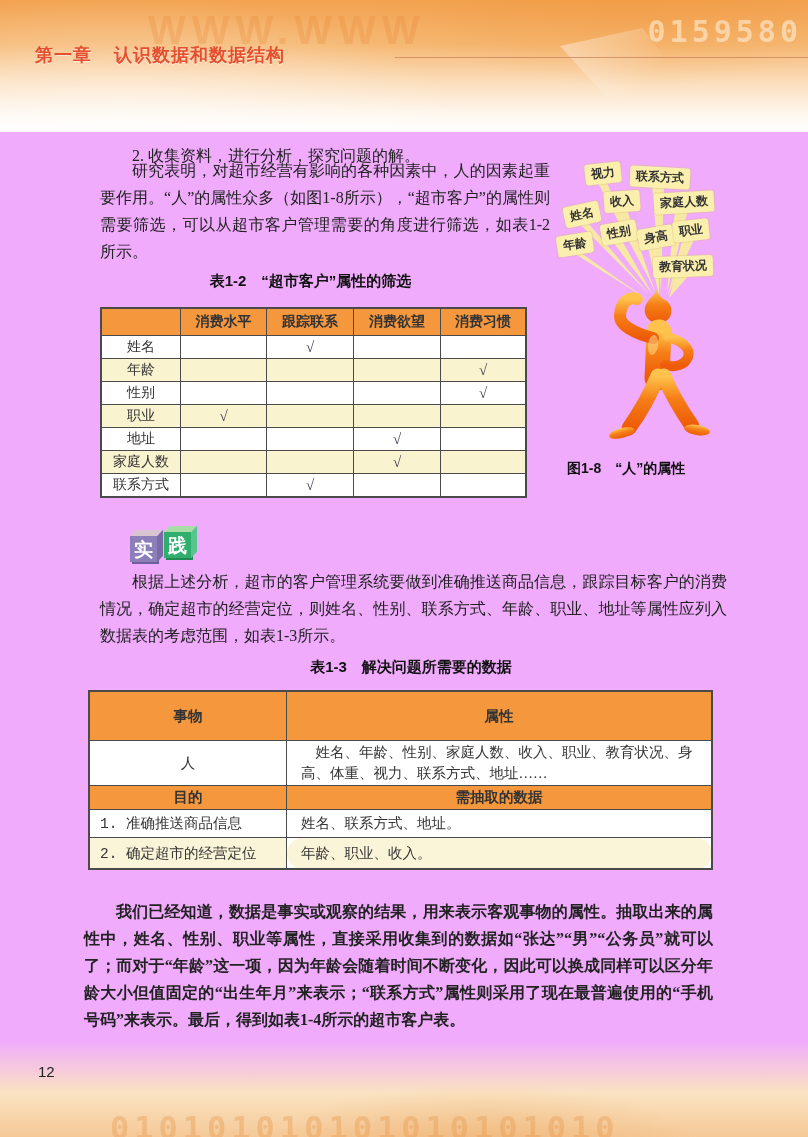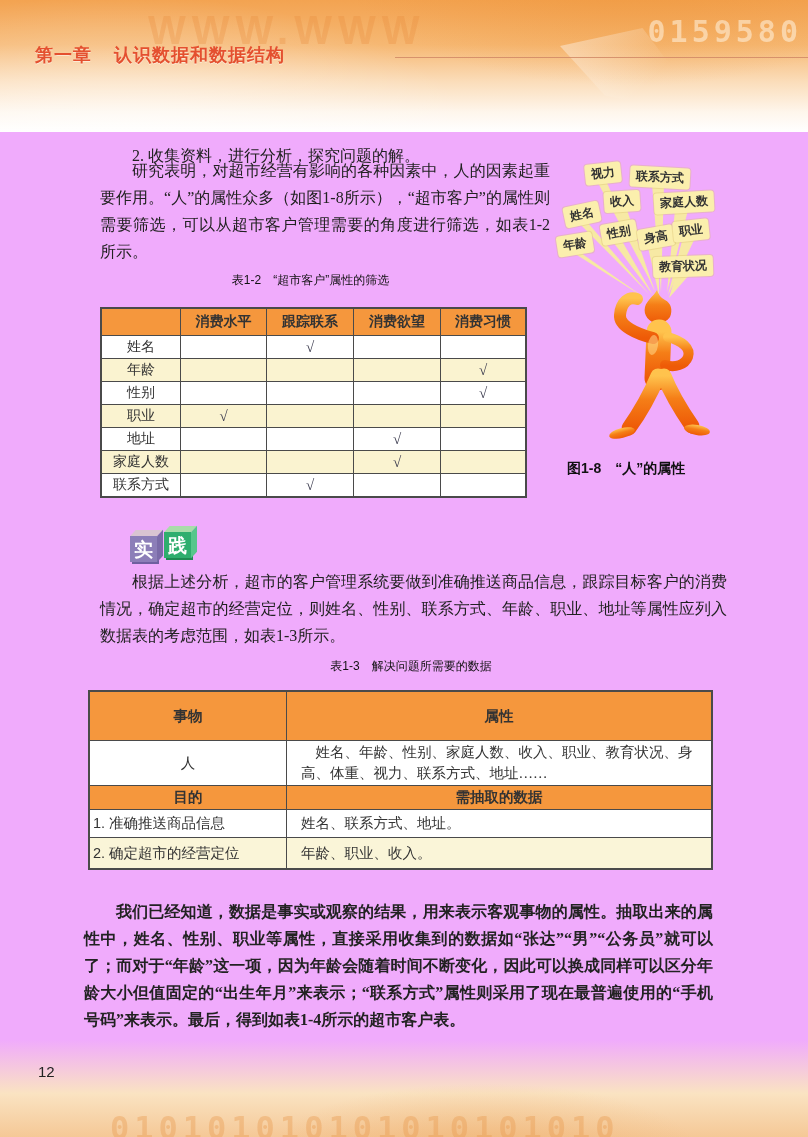--- a/index.html
+++ b/index.html
@@ -27,21 +27,21 @@
 
   
   .body-text{position:absolute;margin:0;font-family:"Liberation Serif",serif;font-size:16px;
     line-height:27px;color:#222;text-align:justify;text-indent:2em;}
   .p1{left:100px;top:142px;width:450px;}
   .p2{left:100px;top:157px;width:450px;}
   .p3{left:100px;top:568px;width:627px;}
   .p4{left:84px;top:898px;width:629px;font-weight:bold;}
 
   
-  .tbl-caption{position:absolute;font-size:12px;font-weight:normal;color:#111;text-align:center;
+  .tbl-caption{position:absolute;font-size:15px;font-weight:bold;color:#111;text-align:center;
     font-family:"Liberation Sans",sans-serif;}
   .t2-caption{left:100px;top:272px;width:421px;}
   .t3-caption{left:100px;top:658px;width:622px;}
 
   table{border-collapse:collapse;table-layout:fixed;position:absolute;background:#fff;}
   .t2{left:100px;top:307px;width:421px;border:2px solid #4a4a4a;}
   .t2 th,.t2 td{border:1px solid #4a4a4a;font-size:14px;color:#333;padding:0;}
   .t2 th{background:#F5973D;height:26px;font-weight:bold;text-align:center;}
   .t2 td{height:22px;text-align:center;font-family:"Liberation Serif",serif;}
   .t2 td.rowlabel{font-family:"Liberation Serif",serif;}
@@ -52,23 +52,23 @@
   .t3{left:88px;top:690px;width:622px;border:2px solid #4a4a4a;}
   .t3 td{border:1px solid #4a4a4a;font-size:14.5px;color:#333;padding:0 8px;vertical-align:middle;}
   .t3 .c0{width:196px}.t3 .c1{width:424px}
   .t3 tr.orange td{background:#F5973D;font-weight:bold;text-align:center;padding:0;}
   .t3 tr.h1 td{height:48px;}
   .t3 tr.h2 td{height:23px;}
   .t3 tr.thing td{height:44px;}
   .t3 tr.thing .c0{text-align:center;font-family:"Liberation Serif",serif;}
   .t3 tr.r1 td{height:27px;}
   .t3 tr.r2 td{height:30px;background:#FAF5D8;}
-  .t3 td.val{font-family:"Liberation Serif",serif;padding-left:14px;line-height:21px;}
+  .t3 td.val{font-family:"Liberation Serif",serif;padding-left:14px;line-height:21px;border-radius:19px;}
   .t3 td.val.indent{text-indent:1em;padding-right:10px;}
-  .t3 td.lbl{font-family:Liberation Sans, sans-serif;padding-left:3px;}
+  .t3 td.lbl{font-family:Liberation Mono, monospace;padding-left:10px;}
 
   
   .figure{position:absolute;left:545px;top:150px;width:262px;height:345px;}
   .figure svg{position:absolute;left:0;top:0;}
   .bubble{position:absolute;background:#FBEFAD;color:#333;font-family:"Liberation Serif",serif;
     font-size:12px;font-weight:bold;padding:2px 6px;border-radius:3px;white-space:nowrap;
     box-shadow:0 0 0 1px rgba(214,190,110,0.35);}
   .fig-caption{position:absolute;left:22px;top:310px;font-size:14px;font-weight:bold;color:#111;
     white-space:nowrap;}
 

